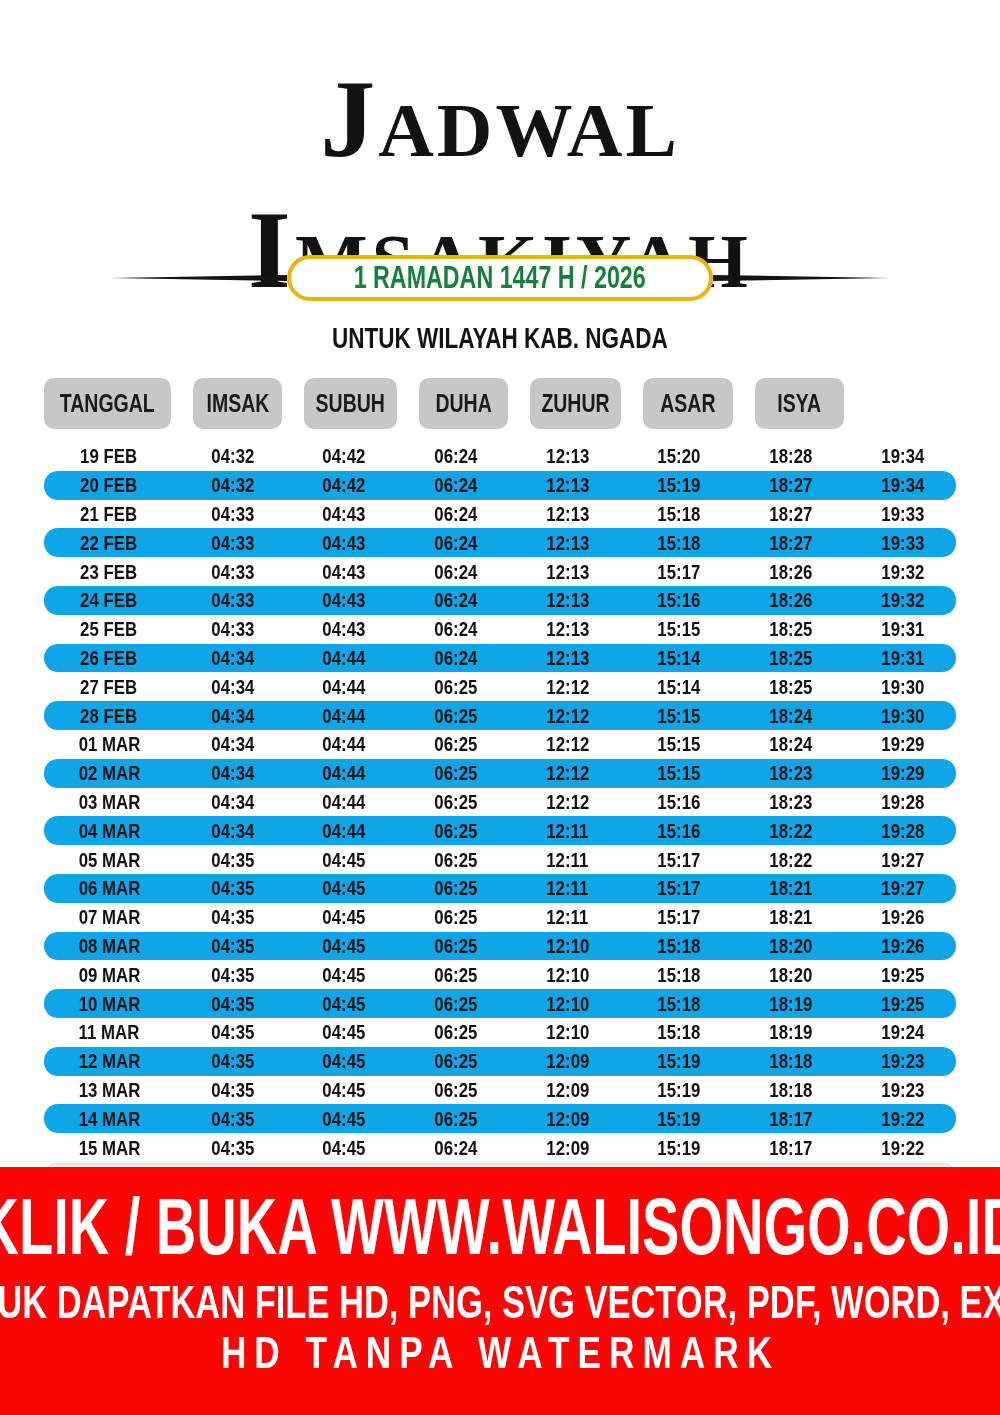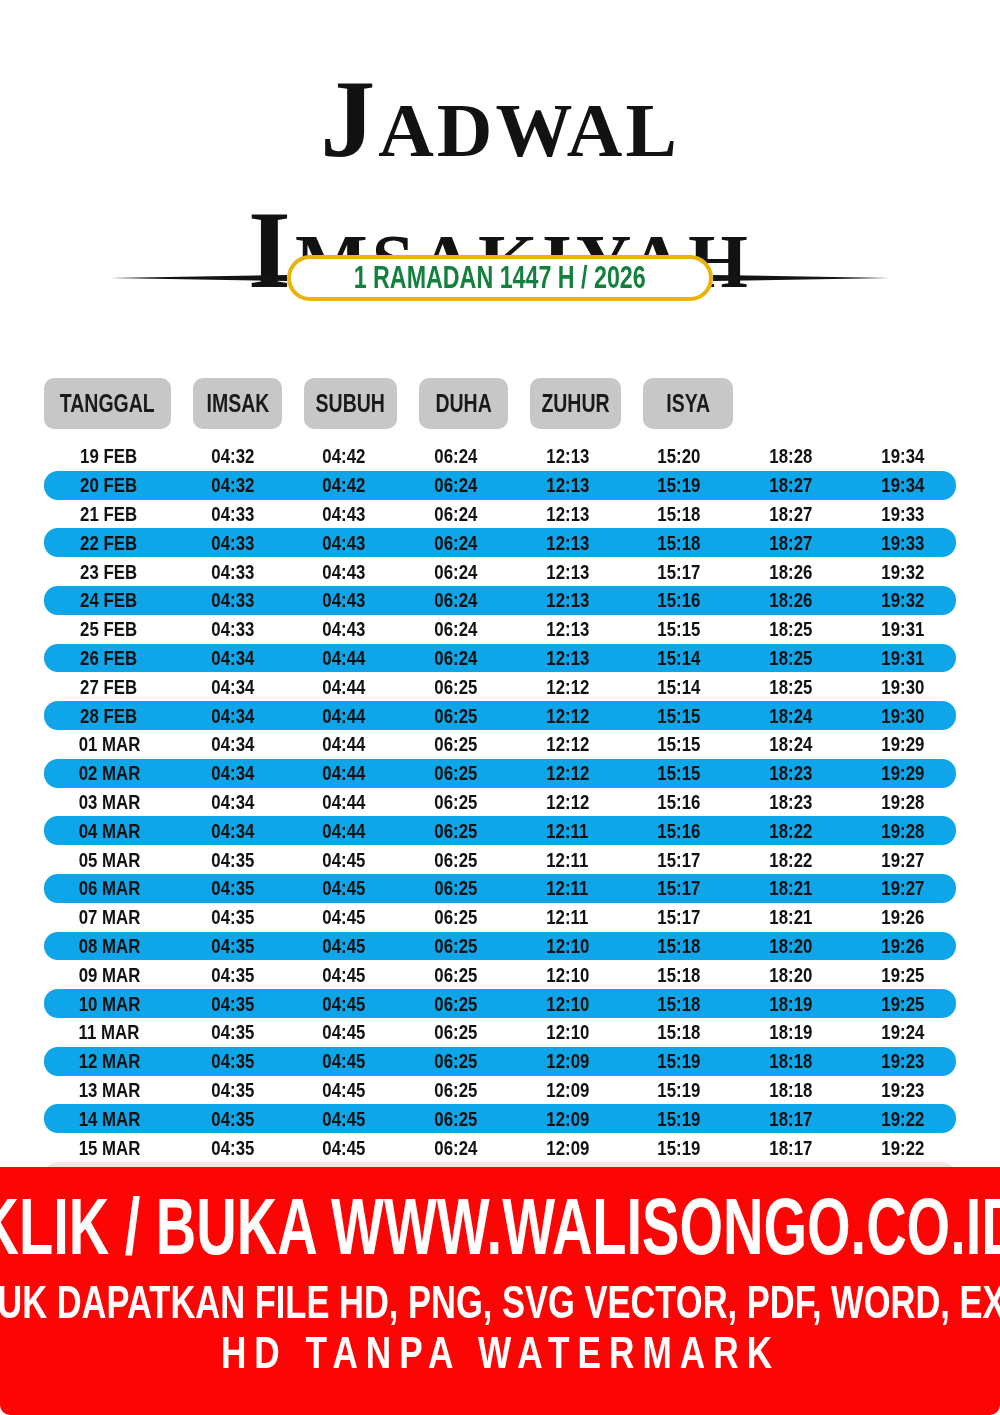--- a/index.html
+++ b/index.html
@@ -2,21 +2,20 @@
 <html><head>
 <meta charset="utf-8">
 <style>
   html,body { margin:0; padding:0; background:#ffffff; }
   .page {
     position:relative;
     width:1000px; height:1415px;
     background:#ffffff;
     overflow:hidden;
     font-family:"Liberation Sans", sans-serif;
-    border-radius:10px;
   }
   
   .title-line {
     position:absolute; left:0; width:100%;
     text-align:center;
     font-family:"Liberation Serif", serif;
     font-weight:bold;
     font-variant:small-caps;
     color:#121212;
     line-height:1;
@@ -95,37 +94,43 @@
   <div class="title-line two">Imsakiyah</div>
 
   <div class="divider">
     <div class="dline left"></div>
     <div class="badge">
       <span class="cond">1 RAMADAN 1447 H / 2026</span>
     </div>
     <div class="dline right"></div>
   </div>
 
+  <div class="subtitle">
+    <span class="cond">UNTUK WILAYAH KAB. NGADA</span>
+  </div>
 
   <div class="sched-table">
     <div class="thead">
         <div class="hcell">
           <span class="cond">TANGGAL</span>
         </div>
         <div class="hcell">
           <span class="cond">IMSAK</span>
         </div>
         <div class="hcell">
           <span class="cond">SUBUH</span>
         </div>
         <div class="hcell">
           <span class="cond">DUHA</span>
         </div>
         <div class="hcell">
           <span class="cond">ZUHUR</span>
+        </div>
+        <div class="hcell">
+          <span class="cond">ASAR</span>
         </div>
         <div class="hcell">
           <span class="cond">ISYA</span>
         </div>
       </div>
     <div class="tbody">
         <div class="trow">
           <div class="tcell"><span class="cond80">19 FEB</span></div>
           <div class="tcell"><span class="cond80">04:32</span></div>
           <div class="tcell"><span class="cond80">04:42</span></div>

